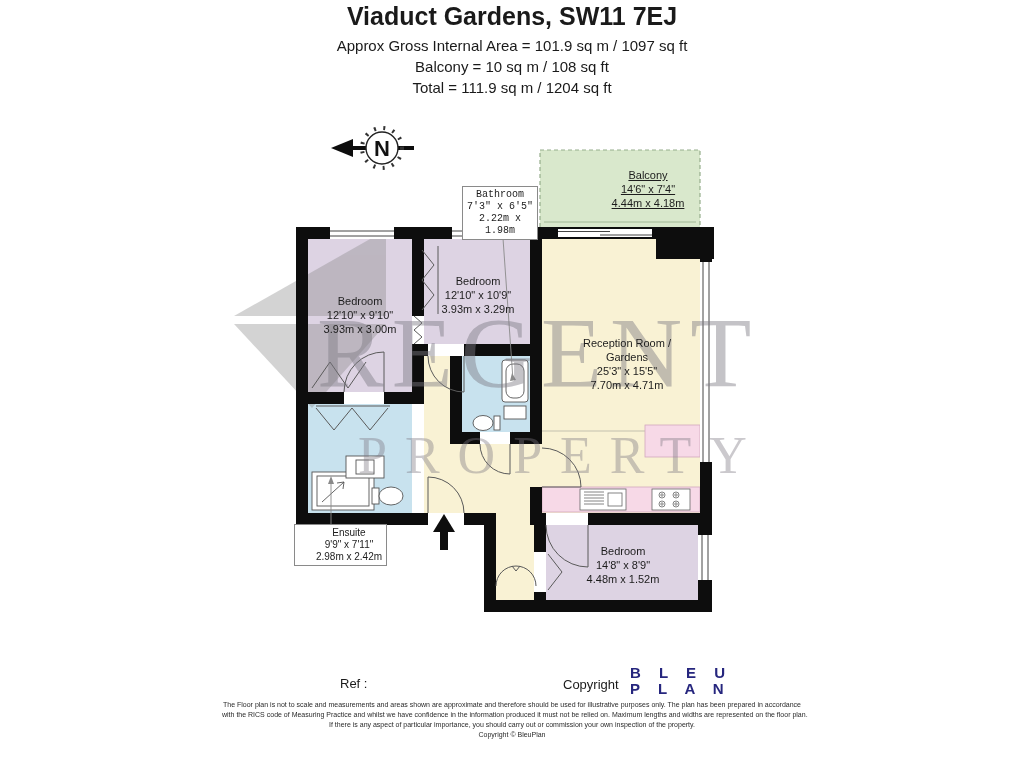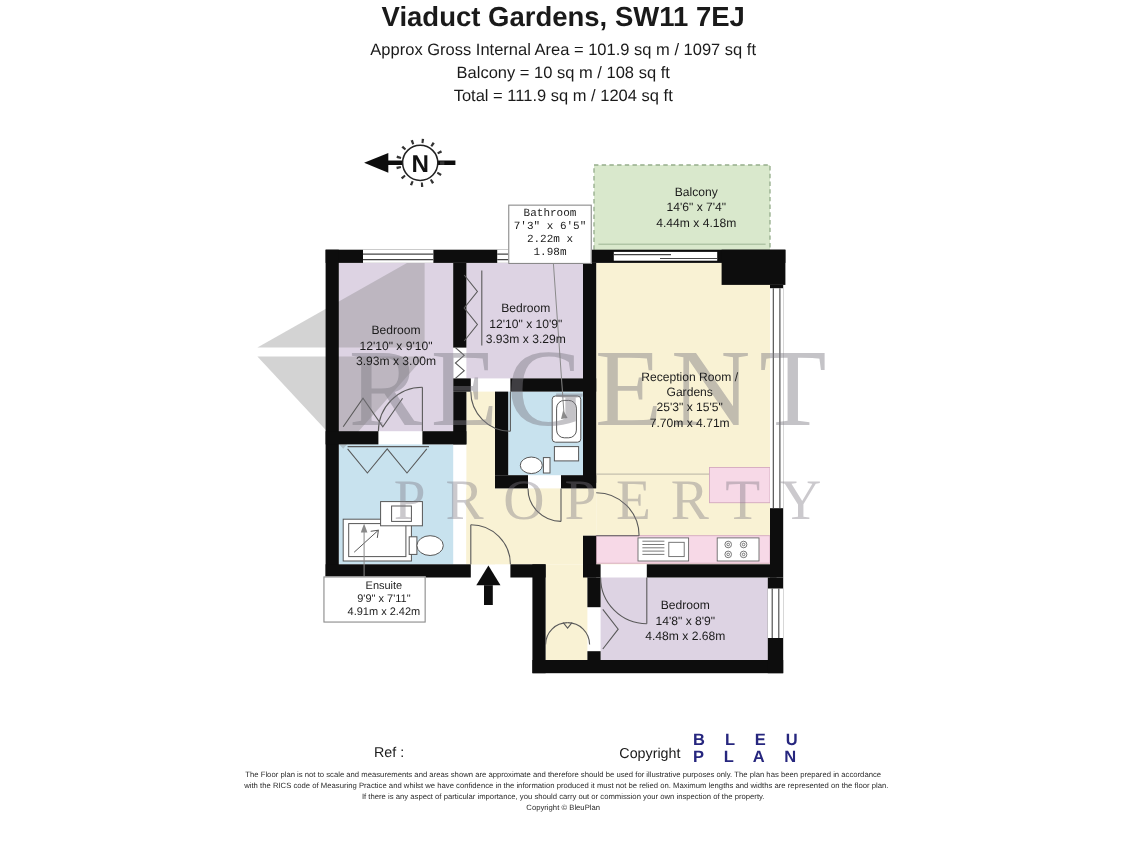--- a/index.html
+++ b/index.html
@@ -195,21 +195,21 @@
       <polygon points="331,148 353,139 353,157" fill="#0d0d0d"></polygon>
       <circle cx="382" cy="148" r="20" fill="none" stroke="#333" stroke-width="4" stroke-dasharray="2 7.5"></circle>
       <circle cx="382" cy="148" r="16" fill="#ffffff" stroke="#222" stroke-width="1.4"></circle>
       <text x="382" y="156" text-anchor="middle" font-size="22" font-weight="bold" font-family="Liberation Sans, sans-serif" fill="#111">N</text>
     </g>
   </svg>
 
   <div class="wm-text" id="wm-regent">REGENT</div>
   <div class="wm-text" id="wm-property">PROPERTY</div>
 
-  <div class="room-label" style="left:549px;top:168px;width:168px;">
+  <div class="room-label" style="left:564px;top:168px;width:168px;text-decoration:underline;">
     <div>Balcony</div>
     <div>14'6" x 7'4"</div>
     <div>4.44m x 4.18m</div>
   </div>
 
   <div class="room-label" style="left:306px;top:294px;width:108px;">
     <div>Bedroom</div>
     <div>12'10" x 9'10"</div>
     <div>3.93m x 3.00m</div>
   </div>
@@ -223,33 +223,33 @@
   <div class="room-label" style="left:552px;top:336px;width:150px;">
     <div>Reception Room /</div>
     <div>Gardens</div>
     <div>25'3" x 15'5"</div>
     <div>7.70m x 4.71m</div>
   </div>
 
   <div class="room-label" style="left:548px;top:544px;width:150px;">
     <div>Bedroom</div>
     <div>14'8" x 8'9"</div>
-    <div>4.48m x 2.68m</div>
+    <div>4.48m x 1.52m</div>
   </div>
 
   <div class="label-box" style="left:462px;top:186px;width:68px;font-family:Liberation Mono, monospace;">
     <div>Bathroom</div>
     <div>7'3" x 6'5"</div>
     <div>2.22m x 1.98m</div>
   </div>
 
   <div class="label-box" style="left:294px;top:524px;width:68px;padding-left:20px;">
     <div>Ensuite</div>
     <div>9'9" x 7'11"</div>
-    <div>4.91m x 2.42m</div>
+    <div>2.98m x 2.42m</div>
   </div>
 
   <div id="ref-label">Ref :</div>
   <div id="copyright-label">Copyright</div>
   <div id="bleu-logo">
     <div>B L E U</div>
     <div>P L A N</div>
   </div>
 
   <div id="disclaimer">

